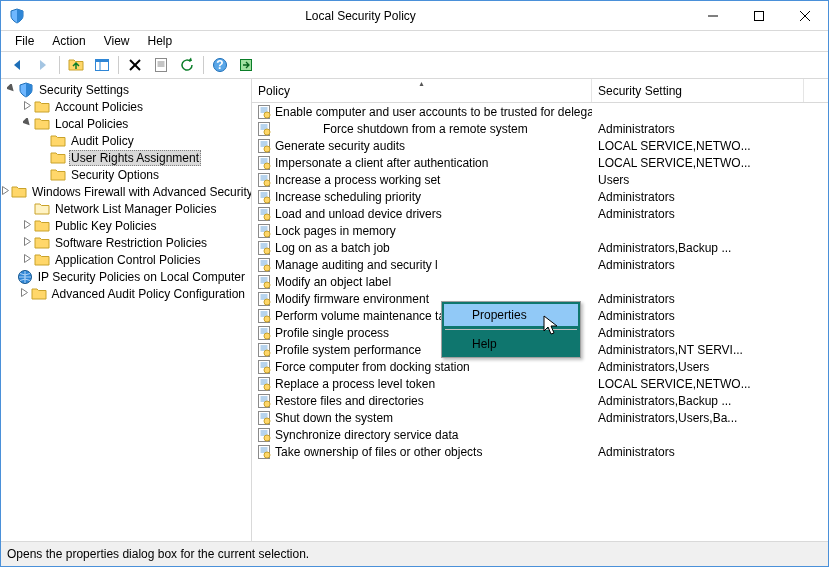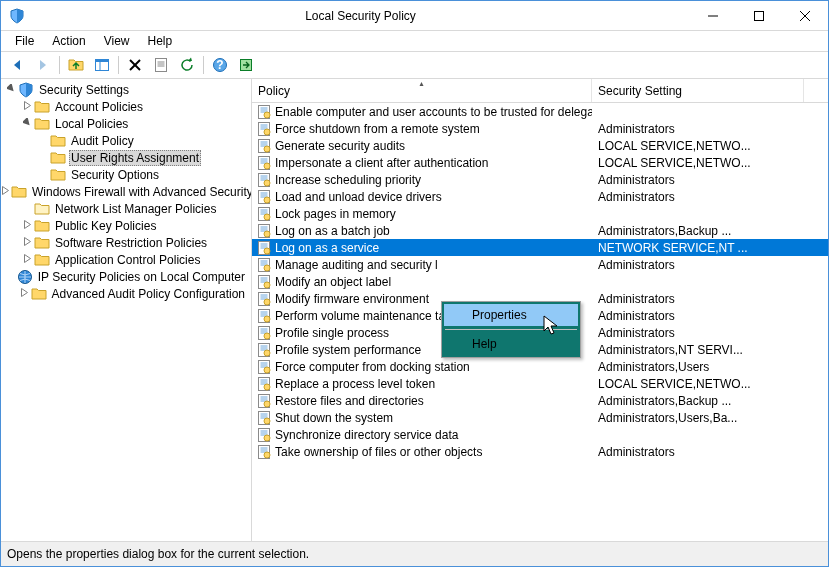--- a/index.html
+++ b/index.html
@@ -372,21 +372,21 @@
               <span class="policy-icon">
                 <svg width="16" height="16">
                   <use href="#svg-policy"></use>
                 </svg>
               </span>
               <span>Enable computer and user accounts to be trusted for delega...</span>
             </div>
             <div class="c2" style="width: 212px;"></div>
           </div>
           <div class="list-row">
-            <div class="c1" style="width: 340px;">
+            <div class="c1" style="width: 340px; gap: 48px;">
               <span class="policy-icon">
                 <svg width="16" height="16">
                   <use href="#svg-policy"></use>
                 </svg>
               </span>
               <span>Force shutdown from a remote system</span>
             </div>
             <div class="c2" style="width: 212px;">Administrators</div>
           </div>
           <div class="list-row">
@@ -411,20 +411,31 @@
             </div>
             <div class="c2" style="width: 212px;">LOCAL SERVICE,NETWO...</div>
           </div>
           <div class="list-row">
             <div class="c1" style="width: 340px;">
               <span class="policy-icon">
                 <svg width="16" height="16">
                   <use href="#svg-policy"></use>
                 </svg>
               </span>
+              <span>Increase a process working set</span>
+            </div>
+            <div class="c2" style="width: 212px;">Users</div>
+          </div>
+          <div class="list-row">
+            <div class="c1" style="width: 340px;">
+              <span class="policy-icon">
+                <svg width="16" height="16">
+                  <use href="#svg-policy"></use>
+                </svg>
+              </span>
               <span>Increase scheduling priority</span>
             </div>
             <div class="c2" style="width: 212px;">Administrators</div>
           </div>
           <div class="list-row">
             <div class="c1" style="width: 340px;">
               <span class="policy-icon">
                 <svg width="16" height="16">
                   <use href="#svg-policy"></use>
                 </svg>
@@ -447,31 +458,20 @@
           <div class="list-row">
             <div class="c1" style="width: 340px;">
               <span class="policy-icon">
                 <svg width="16" height="16">
                   <use href="#svg-policy"></use>
                 </svg>
               </span>
               <span>Log on as a batch job</span>
             </div>
             <div class="c2" style="width: 212px;">Administrators,Backup ...</div>
-          </div>
-          <div class="list-row selected">
-            <div class="c1" style="width: 340px;">
-              <span class="policy-icon">
-                <svg width="16" height="16">
-                  <use href="#svg-policy"></use>
-                </svg>
-              </span>
-              <span>Log on as a service</span>
-            </div>
-            <div class="c2" style="width: 212px;">NETWORK SERVICE,NT ...</div>
           </div>
           <div class="list-row">
             <div class="c1" style="width: 340px;">
               <span class="policy-icon">
                 <svg width="16" height="16">
                   <use href="#svg-policy"></use>
                 </svg>
               </span>
               <span>Manage auditing and security l</span>
             </div>

